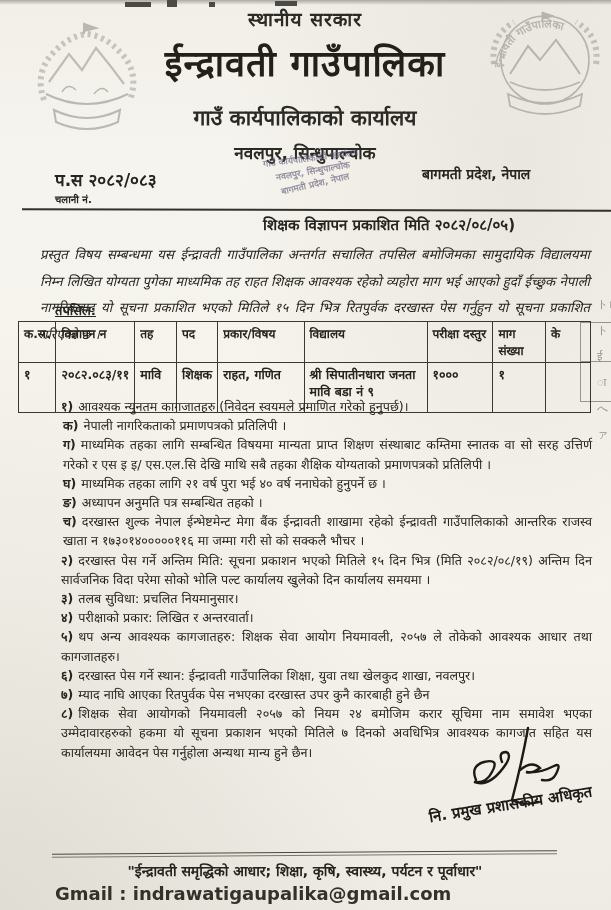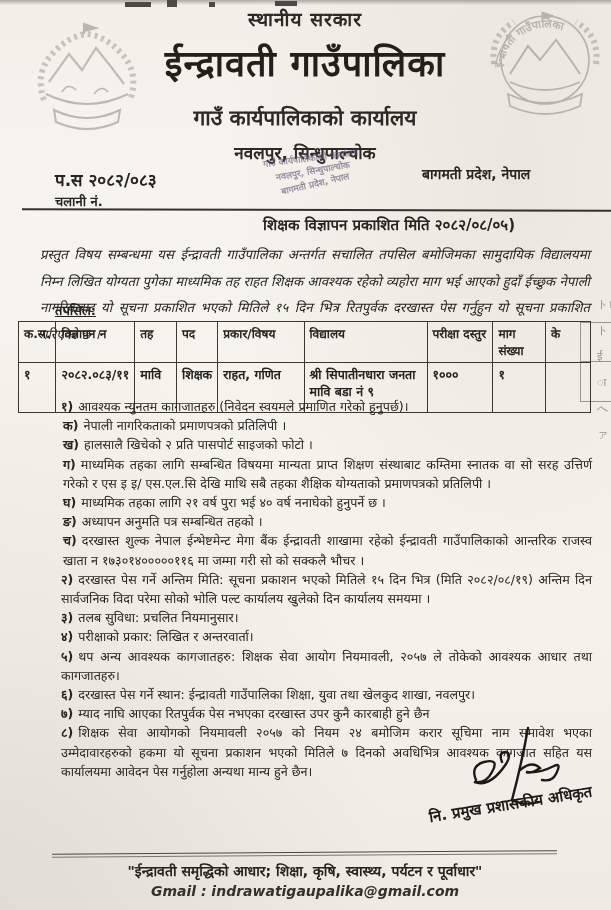--- a/index.html
+++ b/index.html
@@ -21,21 +21,21 @@
   .govt-line { font-size:19px; letter-spacing:1px; font-weight:600; color:#2c2a25; }
   .muni-line { font-size:36px; font-weight:700; margin-top:6px; color:#232019; letter-spacing:1px; }
   .office-line { font-size:21px; font-weight:600; margin-top:16px; color:#2c2a25; }
   .addr-line { font-size:17px; font-weight:700; margin-top:10px; color:#2c2a25; }
   .emblem { position:absolute; }
   .emblem-left { left:24px; top:22px; }
   .emblem-right { left:480px; top:2px; }
   .stamp { position:absolute; left:243px; top:152px; width:140px; transform:rotate(-10deg);
     color:rgba(96,88,118,.62); font-size:9px; line-height:13px; text-align:center; font-weight:600; }
   .refno { position:absolute; left:55px; top:168px; font-size:17px; font-weight:700; }
-  .chalani { position:absolute; left:55px; top:192px; font-size:13px; font-weight:700; }
+  .chalani { position:absolute; left:55px; top:192px; font-size:10px; font-weight:700; }
   .province { position:absolute; left:422px; top:164px; font-size:14px; font-weight:700; }
   .rule-top { position:absolute; left:22px; top:209px; width:589px; height:2px; background:#33312c; transform:rotate(.15deg); }
 
   
   .title { position:absolute; left:95px; top:214px; width:420px; text-align:right;
     font-size:15px; font-weight:700; }
   .intro { position:absolute; left:40px; top:242px; width:550px; font-size:13.2px;
     line-height:26.5px; text-align:justify;font-style:italic; }
   .tapasil { position:absolute; left:55px; top:301px; font-size:13px; font-weight:700;
     text-decoration:underline; }
@@ -56,22 +56,22 @@
   
   .sig-svg { position:absolute; left:462px; top:722px; }
   .sig-title { position:absolute; left:428px; top:793px; width:170px; font-size:15px;
     font-weight:700; transform:rotate(-9deg); color:#1d1b17; white-space:nowrap; }
 
   
   .foot-rule { position:absolute; left:52px; top:852px; width:505px; height:4px;
     border-top:1.5px solid #4a483f; border-bottom:1px solid #7a776c; transform:rotate(-.4deg); }
   .motto { position:absolute; left:55px; top:861px; width:500px; text-align:center;
     font-size:14px; font-weight:700; }
-  .email { position:absolute; left:55px; top:883px; width:500px; text-align:center;
-    font-size:14px; font-style:italic; color:#33312a; font-weight:600; }
+  .email { position:absolute; left:55px; top:883px; width:500px; text-align:left;
+    font-size:18px; color:#33312a; font-weight:600; }
 
   
   .top-marks { position:absolute; left:125px; top:0; width:190px; height:9px; }
   .top-marks span { position:absolute; background:#4b4a45; }
   .edge-frag { position:absolute; left:597px; width:16px; color:rgba(70,68,60,.55);
     font-size:11px; line-height:26px; overflow:hidden; }
   .edge-box { position:absolute; left:580px; top:322px; width:31px; height:80px;
     border:1.4px solid rgba(58,56,47,.8); border-right:none; opacity:.6; }
   .edge-box::after { content:""; position:absolute; left:0; top:38px; width:100%; height:1.4px;
     background:rgba(58,56,47,.8); }
@@ -177,21 +177,20 @@
       <td>१०००</td>
       <td>१</td>
       <td></td>
     </tr>
   </tbody>
     </table>
 
   <div class="items">
     <div class="item"><span class="lbl">१)</span><span>आवश्यक न्युनतम कागजातहरु (निवेदन स्वयमले प्रमाणित गरेको हुनुपर्छ)।</span></div>
     <div class="item sub"><span class="lbl">क)</span><span>नेपाली नागरिकताको प्रमाणपत्रको प्रतिलिपी ।</span></div>
-    <div class="item sub"><span class="lbl">ख)</span><span>हालसालै खिचेको २ प्रति पासपोर्ट साइजको फोटो ।</span></div>
     <div class="item sub"><span class="lbl">ग)</span><span>माध्यमिक तहका लागि सम्बन्धित विषयमा मान्यता प्राप्त शिक्षण संस्थाबाट कम्तिमा स्नातक वा सो सरह उत्तिर्ण गरेको र एस इ इ/ एस.एल.सि देखि माथि सबै तहका शैक्षिक योग्यताको प्रमाणपत्रको प्रतिलिपी ।</span></div>
     <div class="item sub"><span class="lbl">घ)</span><span>माध्यमिक तहका लागि २१ वर्ष पुरा भई ४० वर्ष ननाघेको हुनुपर्ने छ ।</span></div>
     <div class="item sub"><span class="lbl">ङ)</span><span>अध्यापन अनुमति पत्र सम्बन्धित तहको ।</span></div>
     <div class="item sub"><span class="lbl">च)</span><span>दरखास्त शुल्क नेपाल ईन्भेष्टमेन्ट मेगा बैंक ईन्द्रावती शाखामा रहेको ईन्द्रावती गाउँपालिकाको आन्तरिक राजस्व खाता न १७३०१४०००००११६ मा जम्मा गरी सो को सक्कलै भौचर ।</span></div>
     <div class="item"><span class="lbl">२)</span><span>दरखास्त पेस गर्ने अन्तिम मिति: सूचना प्रकाशन भएको मितिले १५ दिन भित्र (मिति २०८२/०८/१९) अन्तिम दिन सार्वजनिक विदा परेमा सोको भोलि पल्ट कार्यालय खुलेको दिन कार्यालय समयमा ।</span></div>
     <div class="item"><span class="lbl">३)</span><span>तलब सुविधा: प्रचलित नियमानुसार।</span></div>
     <div class="item"><span class="lbl">४)</span><span>परीक्षाको प्रकार: लिखित र अन्तरवार्ता।</span></div>
     <div class="item"><span class="lbl">५)</span><span>थप अन्य आवश्यक कागजातहरु: शिक्षक सेवा आयोग नियमावली, २०५७ ले तोकेको आवश्यक आधार तथा कागजातहरु।</span></div>
     <div class="item"><span class="lbl">६)</span><span>दरखास्त पेस गर्ने स्थान: ईन्द्रावती गाउँपालिका शिक्षा, युवा तथा खेलकुद शाखा, नवलपुर।</span></div>
     <div class="item"><span class="lbl">७)</span><span>म्याद नाघि आएका रितपुर्वक पेस नभएका दरखास्त उपर कुनै कारबाही हुने छैन</span></div>

